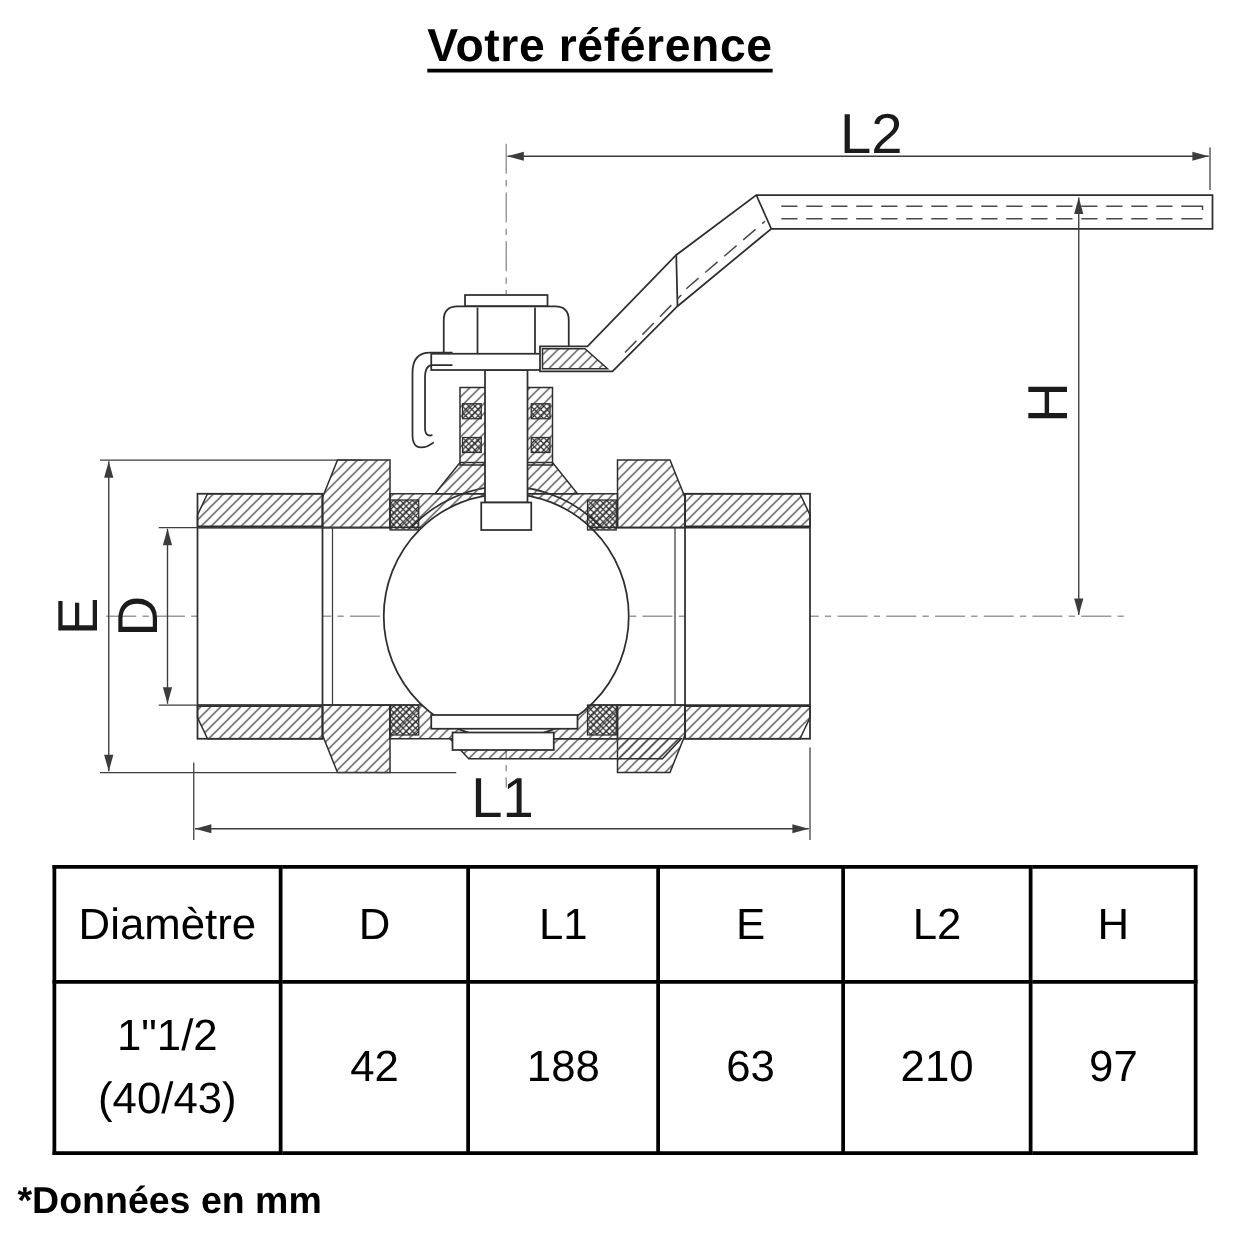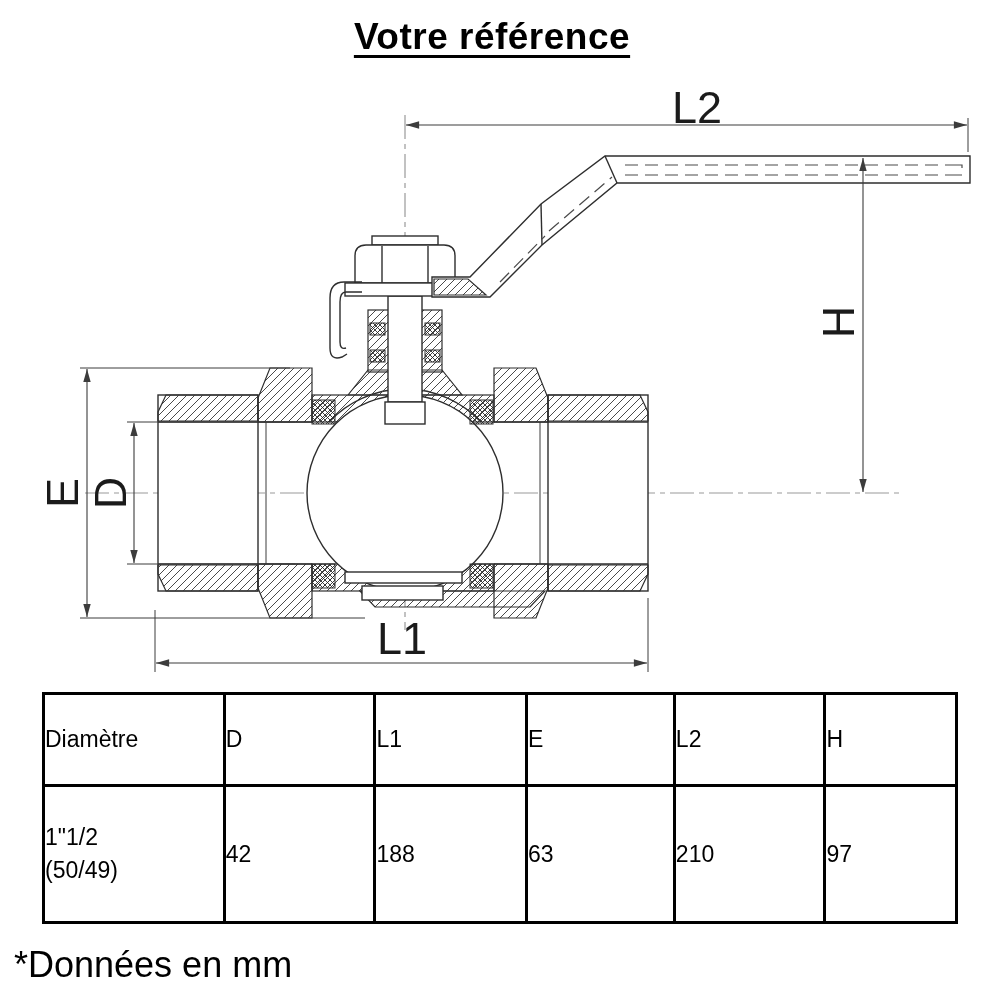--- a/index.html
+++ b/index.html
@@ -1,20 +1,20 @@
 <!DOCTYPE html>
 <html><head>
 <meta charset="utf-8">
 <style>
   html,body { margin:0; padding:0; }
   body {
     width:1000px; height:1000px; position:relative; background:#fff;
     font-family:"Liberation Sans", sans-serif; color:#000; overflow:hidden;
   }
-  .title-wrap { position:absolute; top:16px; left:16px; width:952px; text-align:center; }
+  .title-wrap { position:absolute; top:16px; left:4px; width:952px; text-align:center; }
   .title {
     display:inline-block; font-size:37px; font-weight:bold; letter-spacing:0.5px;
     text-decoration:underline; text-decoration-thickness:3px; text-underline-offset:6px;
   }
   .drawing { position:absolute; top:70px; left:0; }
 
   
   .ln  { stroke:#2e2e2e; stroke-width:1.4; fill:none; }
   .fw  { fill:#ffffff; stroke:#2e2e2e; stroke-width:1.4; }
   .h1  { fill:url(#h1); stroke:#2e2e2e; stroke-width:1.2; }
@@ -24,27 +24,27 @@
   .dim { stroke:#3c3c3c; stroke-width:1.1; fill:none; }
   .ext { stroke:#3c3c3c; stroke-width:1;   fill:none; }
   .hid { stroke:#4a4a4a; stroke-width:1.2; stroke-dasharray:13 7; fill:none; }
   .dimtxt { font-family:"Liberation Sans", sans-serif; font-size:45px; fill:#1b1b1b; }
 
   .spec-table {
     position:absolute; top:692px; left:42px; width:916px;
     border-collapse:collapse; table-layout:fixed;
   }
   .spec-table td, .spec-table th {
-    border:3px solid #000; text-align:left; vertical-align:middle;
-    font-size:23px; font-weight:normal; padding:0;
+    border:3px solid #000; text-align:center; vertical-align:middle;
+    font-size:35px; font-weight:normal; padding:0;
   }
   .spec-table thead tr { height:92px; }
   .spec-table tbody tr { height:137px; }
   .cell-2line { line-height:1.42; }
-  .footnote { position:absolute; top:944px; left:14px; font-size:36px; font-weight:normal; }
+  .footnote { position:absolute; top:944px; left:14px; font-size:30px; font-weight:bold; }
 </style>
 </head>
 <body>
 
 <div class="title-wrap">
   <span class="title">Votre référence</span>
 </div>
 
 <svg class="drawing" width="1000" height="630" viewBox="0 0 1000 630" xmlns="http://www.w3.org/2000/svg">
   <defs>
@@ -193,21 +193,21 @@
       <th>L1</th>
       <th>E</th>
       <th>L2</th>
       <th>H</th>
     </tr>
   </thead>
   <tbody>
     <tr>
       <td class="cell-2line">
         <div>1"1/2</div>
-        <div>(50/49)</div>
+        <div>(40/43)</div>
       </td>
       <td>42</td>
       <td>188</td>
       <td>63</td>
       <td>210</td>
       <td>97</td>
     </tr>
   </tbody>
 </table>
 

